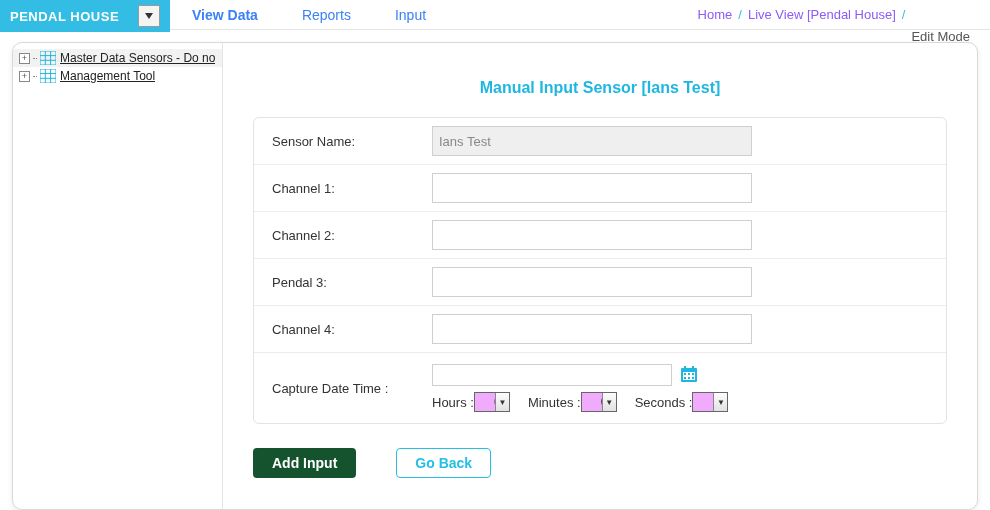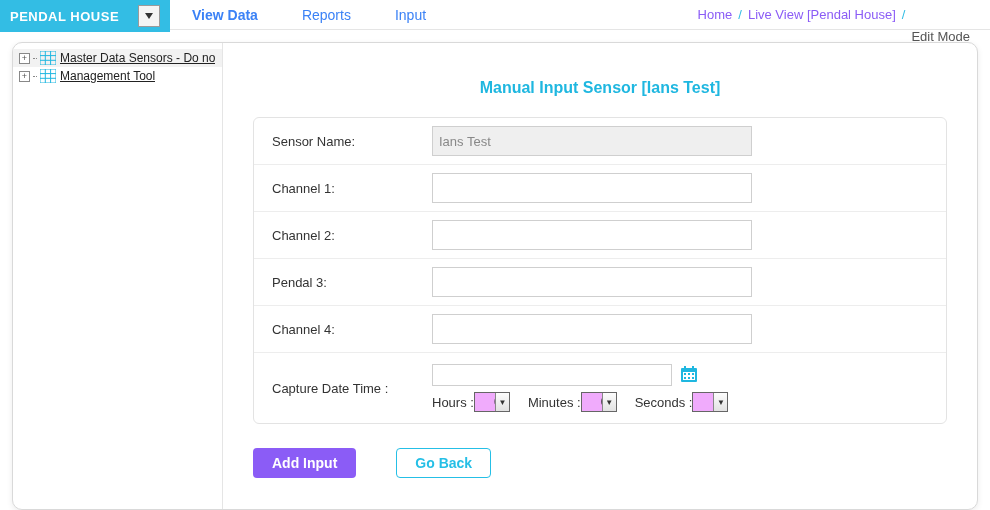--- a/index.html
+++ b/index.html
@@ -211,21 +211,21 @@
     height: 30px;
     padding: 0 18px;
     border-radius: 4px;
     font-size: 14px;
     font-weight: 600;
     cursor: pointer;
     border: 1px solid transparent;
     display: flex; align-items: center;
   }
   .btn-primary {
-    background: #8b5cf6;
+    background: #14532d;
     color: #fff;
   }
   .btn-outline {
     background: #fff;
     border-color: #25bfe6;
     color: #25bfe6;
     margin-left: 24px;
   }
 </style>
 </head>

